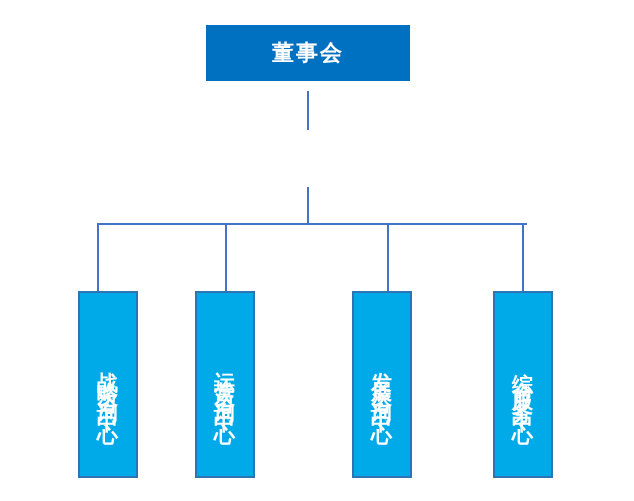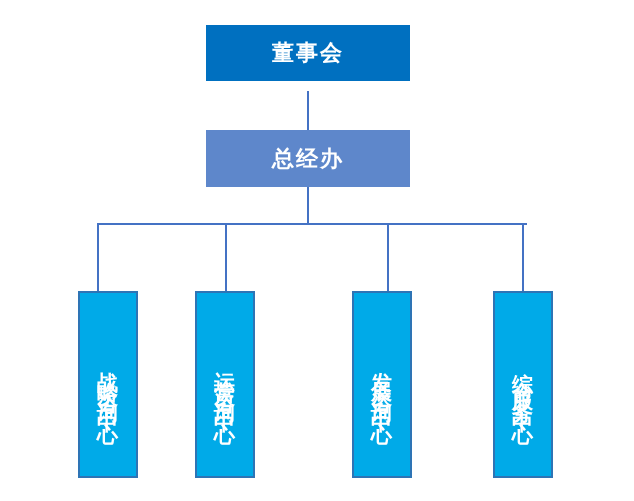--- a/index.html
+++ b/index.html
@@ -58,21 +58,20 @@
 </style>
 </head>
 <body>
 
 <div class="canvas">
 
   <div class="node box-root" style="background: rgb(0, 112, 192); color: rgb(255, 255, 255);">董事会</div>
 
   <div class="line line-root-gm" style="background: rgb(68, 114, 196);"></div>
 
-  <div class="node box-gm" style="background: rgb(94, 135, 203); color: rgb(255, 255, 255);">总经办</div>
 
   <div class="line line-gm-stem" style="background: rgb(68, 114, 196);"></div>
 
   <div class="line line-rail" style="background: rgb(68, 114, 196);"></div>
 
   <div class="line line-drop drop-1" style="background: rgb(68, 114, 196);"></div>
   <div class="line line-drop drop-2" style="background: rgb(68, 114, 196);"></div>
   <div class="line line-drop drop-3" style="background: rgb(68, 114, 196);"></div>
   <div class="line line-drop drop-4" style="background: rgb(68, 114, 196);"></div>
 

